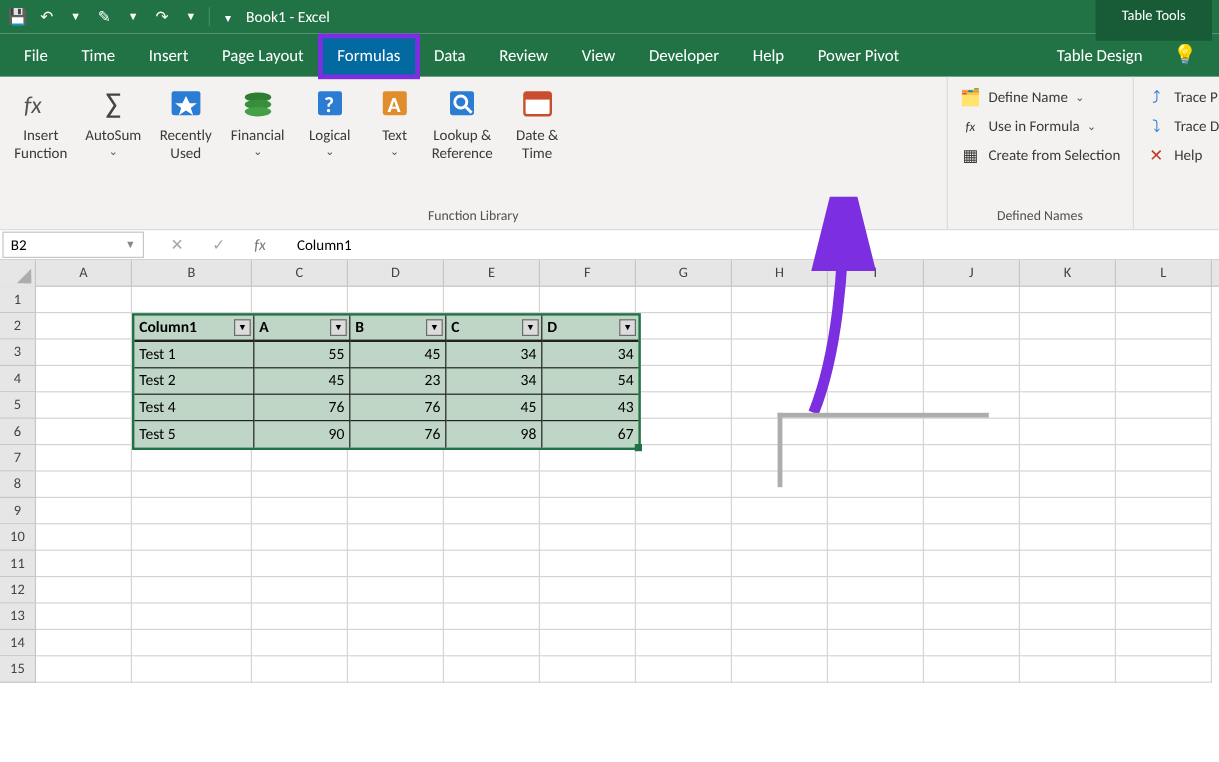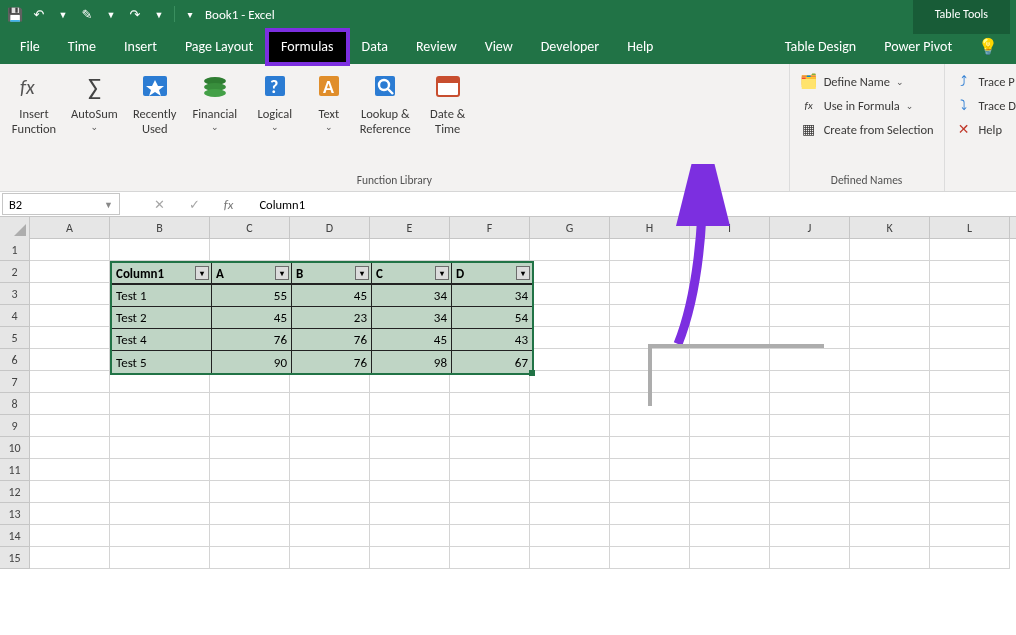--- a/index.html
+++ b/index.html
@@ -8,41 +8,41 @@
     
     .titlebar { height:28px; background:#217346; color:#fff; display:flex; align-items:center; gap:6px; padding:0 6px; }
     .qat-icon { width:18px; height:18px; display:flex; align-items:center; justify-content:center; font-size:13px; cursor:pointer; }
     .qat-sep { width:1px; height:16px; background:#3a8f5f; }
     .titlebar-title { flex:1; text-align:left; font-size:13px; }
     .tabletools { background:#185c37; height:40px; padding:0 22px; display:flex; align-items:center; font-size:12px;text-align:right; }
     
     
     .tabbar { height:36px; background:#217346; color:#fff; display:flex; align-items:flex-end; padding:0 6px; gap:0; }
     .tab { padding:8px 14px 9px; font-size:14px; cursor:pointer; }
-    .tab.highlighted { outline:4px solid #7c2fe0; outline-offset:-2px; background:#000000; }
+    .tab.highlighted { outline:4px solid #7c2fe0; outline-offset:-2px; background:#0369a1; }
     .tab.tabledesign { margin-left:auto; }
     .tell-me { padding:6px 12px 8px; font-size:16px; }
     
     
     .ribbon { height:128px; background:#f3f2f1; border-bottom:1px solid #d6d6d6; display:flex; }
     .ribbon-group { display:flex; flex-direction:column; padding:4px 6px 0; border-right:1px solid #dcdcdc; }
     .ribbon-group-body { flex:1; display:flex; align-items:flex-start; gap:4px; }
     .ribbon-group-label { text-align:center; font-size:11.5px; color:#525252; padding:2px 0 4px; }
     .rbn-btn { display:flex; flex-direction:column; align-items:center; justify-content:flex-start; padding:2px 5px; cursor:pointer; min-width:56px; }
     .rbn-btn .ico { width:32px; height:32px; display:flex; align-items:center; justify-content:center; font-size:24px; }
     .rbn-btn .lbl { font-size:12.5px; text-align:center; line-height:1.2; margin-top:4px; color:#3b3a39; }
     .rbn-btn .caret { font-size:9px; color:#555; }
     .def-names-col { display:flex; flex-direction:column; gap:6px; padding:4px 4px 0; }
     .def-item { display:flex; align-items:center; gap:6px; font-size:12.5px; cursor:pointer; color:#3b3a39; }
     .mi-ico { width:18px; height:18px; display:flex; align-items:center; justify-content:center; font-size:14px; }
     .trace-col { display:flex; flex-direction:column; gap:6px; padding:4px 0 0 4px; }
     
     
     .fbar { height:25px; border-bottom:1px solid #c6c6c6; display:flex; align-items:center; background:#fff; }
-    .namebox { width:118px; height:22px; border:1px solid #c6c6c6; margin:0 12px 0 2px; padding:0 6px; display:flex; align-items:center; font-size:12.5px; }
+    .namebox { width:118px; height:22px; border:1px solid #c6c6c6; margin:0 0 0 2px; padding:0 6px; display:flex; align-items:center; font-size:12.5px; }
     .namebox .dd { margin-left:auto; font-size:9px; color:#888; }
     .fbar-btns { display:flex; align-items:center; margin-left:22px; gap:24px; color:#a6a6a6; }
     .fbar-btn { cursor:pointer; }
     .fbar-input { margin-left:20px; font-size:12.5px; padding:0 6px; }
     
     
     .colhdr-row { height:22px; display:flex; background:#e6e6e6; border-bottom:1px solid #c6c6c6; }
     .select-all { width:30px; height:22px; border-right:1px solid #c6c6c6; background:#e6e6e6; position:relative; cursor:pointer; }
     .select-all::after { content:""; position:absolute; right:3px; bottom:3px; border:6px solid transparent; border-right-color:#adadad; border-bottom-color:#adadad; }
     .colhdr { width:80px; height:22px; border-right:1px solid #c6c6c6; display:flex; align-items:center; justify-content:center; font-size:12px; color:#444; cursor:pointer; }
@@ -96,22 +96,22 @@
   <div class="tab">File</div>
   <div class="tab">Time</div>
   <div class="tab">Insert</div>
   <div class="tab">Page Layout</div>
   <div class="tab highlighted">Formulas</div>
   <div class="tab">Data</div>
   <div class="tab">Review</div>
   <div class="tab">View</div>
   <div class="tab">Developer</div>
   <div class="tab">Help</div>
+  <div class="tab">Power Pivot</div>
   <div class="tab tabledesign">Table Design</div>
-  <div class="tab">Power Pivot</div>
   <div class="tell-me">💡</div>
 </div>
 
 <div class="ribbon">
   <div class="ribbon-group" style="flex:1">
     <div class="ribbon-group-body">
       <div class="rbn-btn">
         <span class="ico">
             <svg class="ico-svg" viewBox="0 0 32 32">
               <text x="2" y="24" font-size="20" font-style="italic" fill="#555">fx</text>

